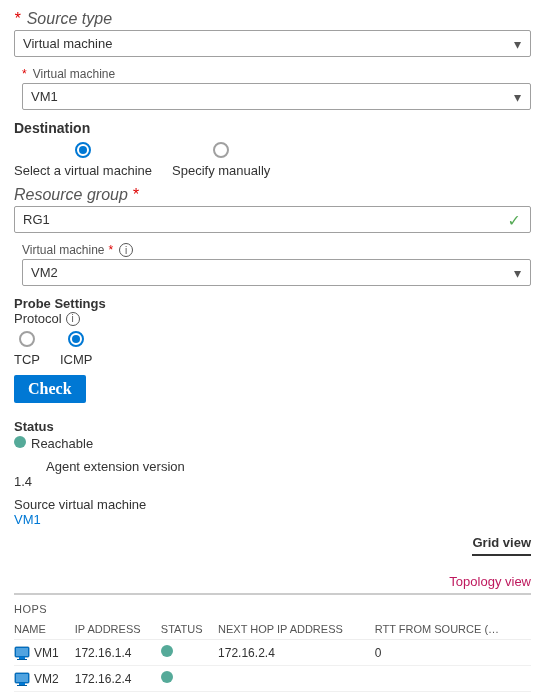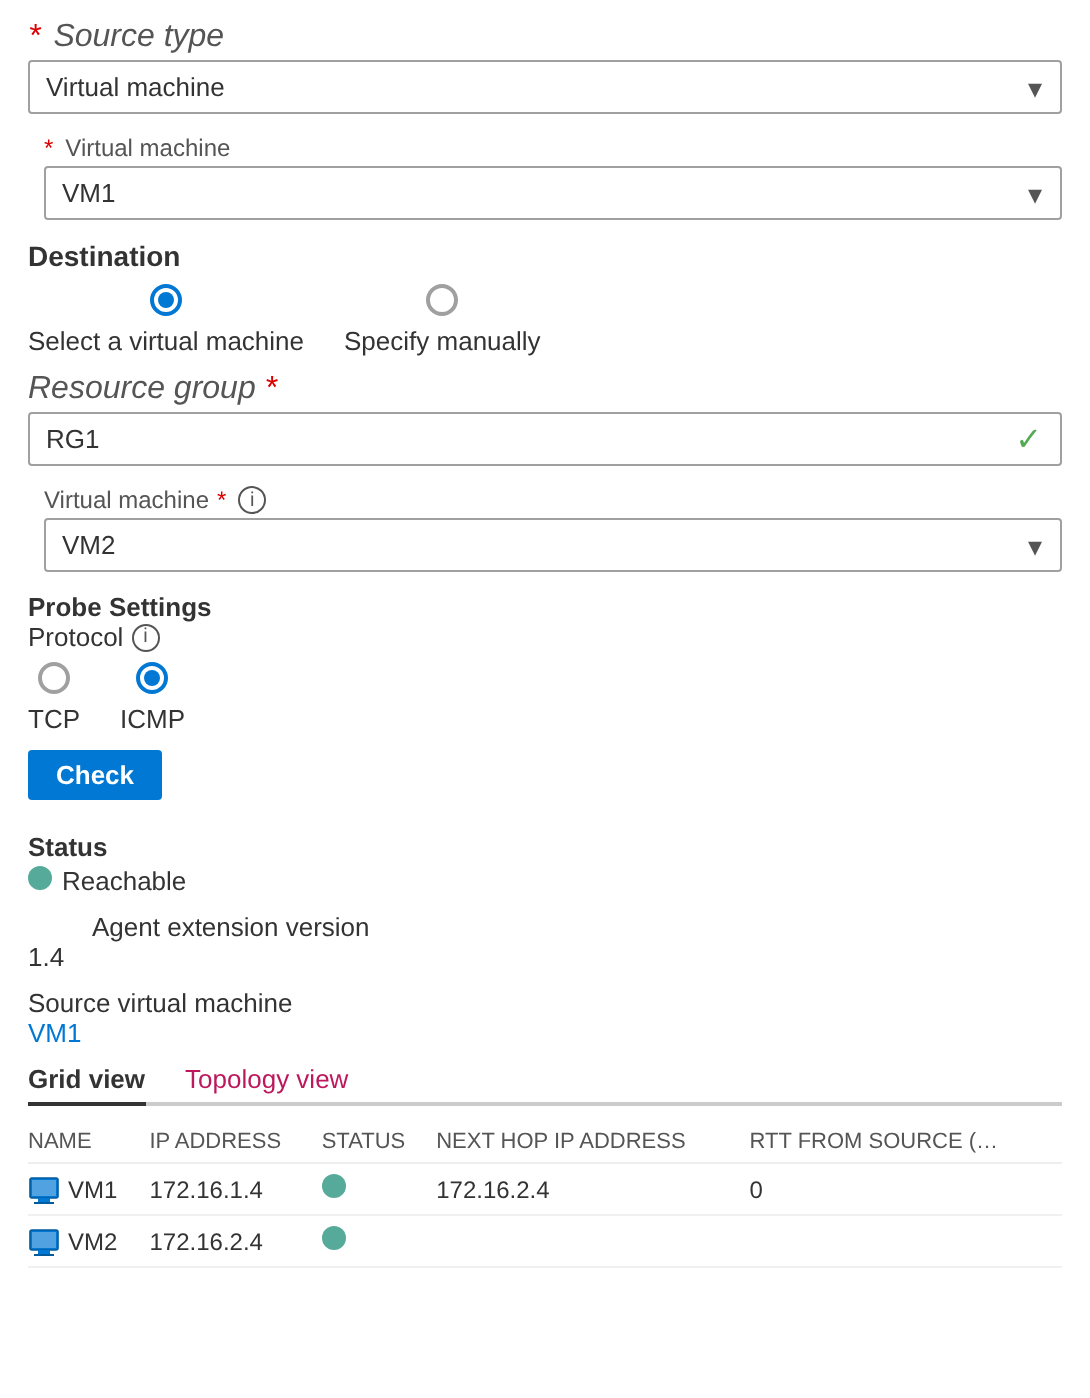--- a/index.html
+++ b/index.html
@@ -148,25 +148,26 @@
       display: flex;
       align-items: center;
       gap: 20px;
       margin-bottom: 8px;
     }
     .check-button {
       background: #0078d4;
       color: #fff;
       border: none;
       padding: 5px 14px;
-      font-size: 13px;
+      font-size: 16px;
       font-weight: 600;
       cursor: pointer;
       border-radius: 2px;
       margin-bottom: 8px;
+      font-family: Liberation Serif, serif;
     }
     .status-section {
       margin-bottom: 8px;
     }
     .status-title {
       font-size: 13px;
       font-weight: 600;
       color: #333;
       margin-bottom: 2px;
     }
@@ -380,26 +381,27 @@
 <div class="agent-version-section">
   <div class="agent-label">Agent extension version</div>
   <div class="agent-value">1.4</div>
 </div>
 
 <div class="source-vm-section" style="margin-top:4px;">
   <div class="source-vm-label">Source virtual machine</div>
   <div class="source-vm-value">VM1</div>
 </div>
 
-<div class="view-tabs" style="margin-top:6px;">
+<div class="view-tabs" style="margin-top:6px;flex-direction:column;">
   <div class="view-tab active">Grid view</div>
   <div class="view-tab link-style">Topology view</div>
 </div>
 
 <div class="hops-section">
+  <div class="hops-title">Hops</div>
   <table class="hops-table">
     <thead>
       <tr>
         <th>NAME</th>
         <th>IP ADDRESS</th>
         <th>STATUS</th>
         <th>NEXT HOP IP ADDRESS</th>
         <th>RTT FROM SOURCE (…</th>
       </tr>
     </thead>

